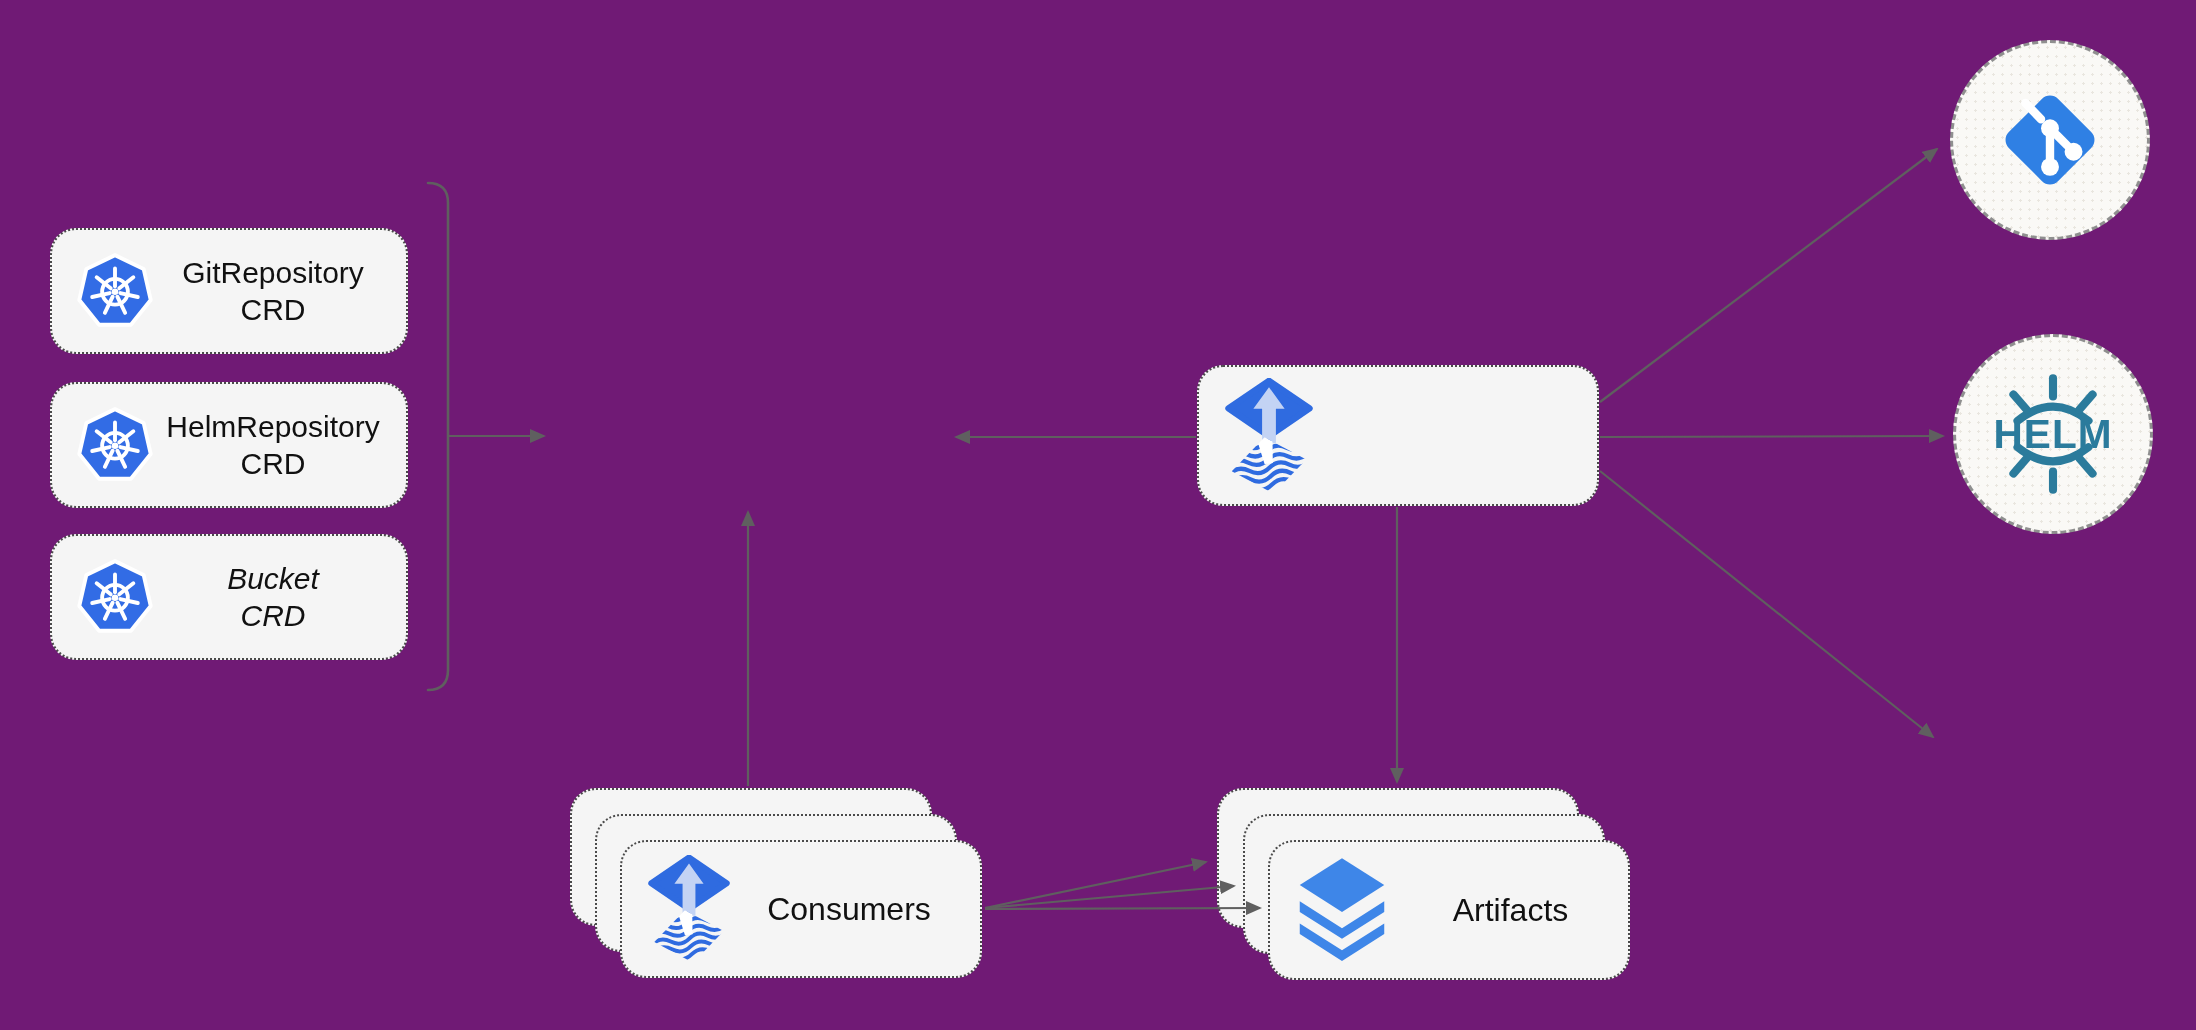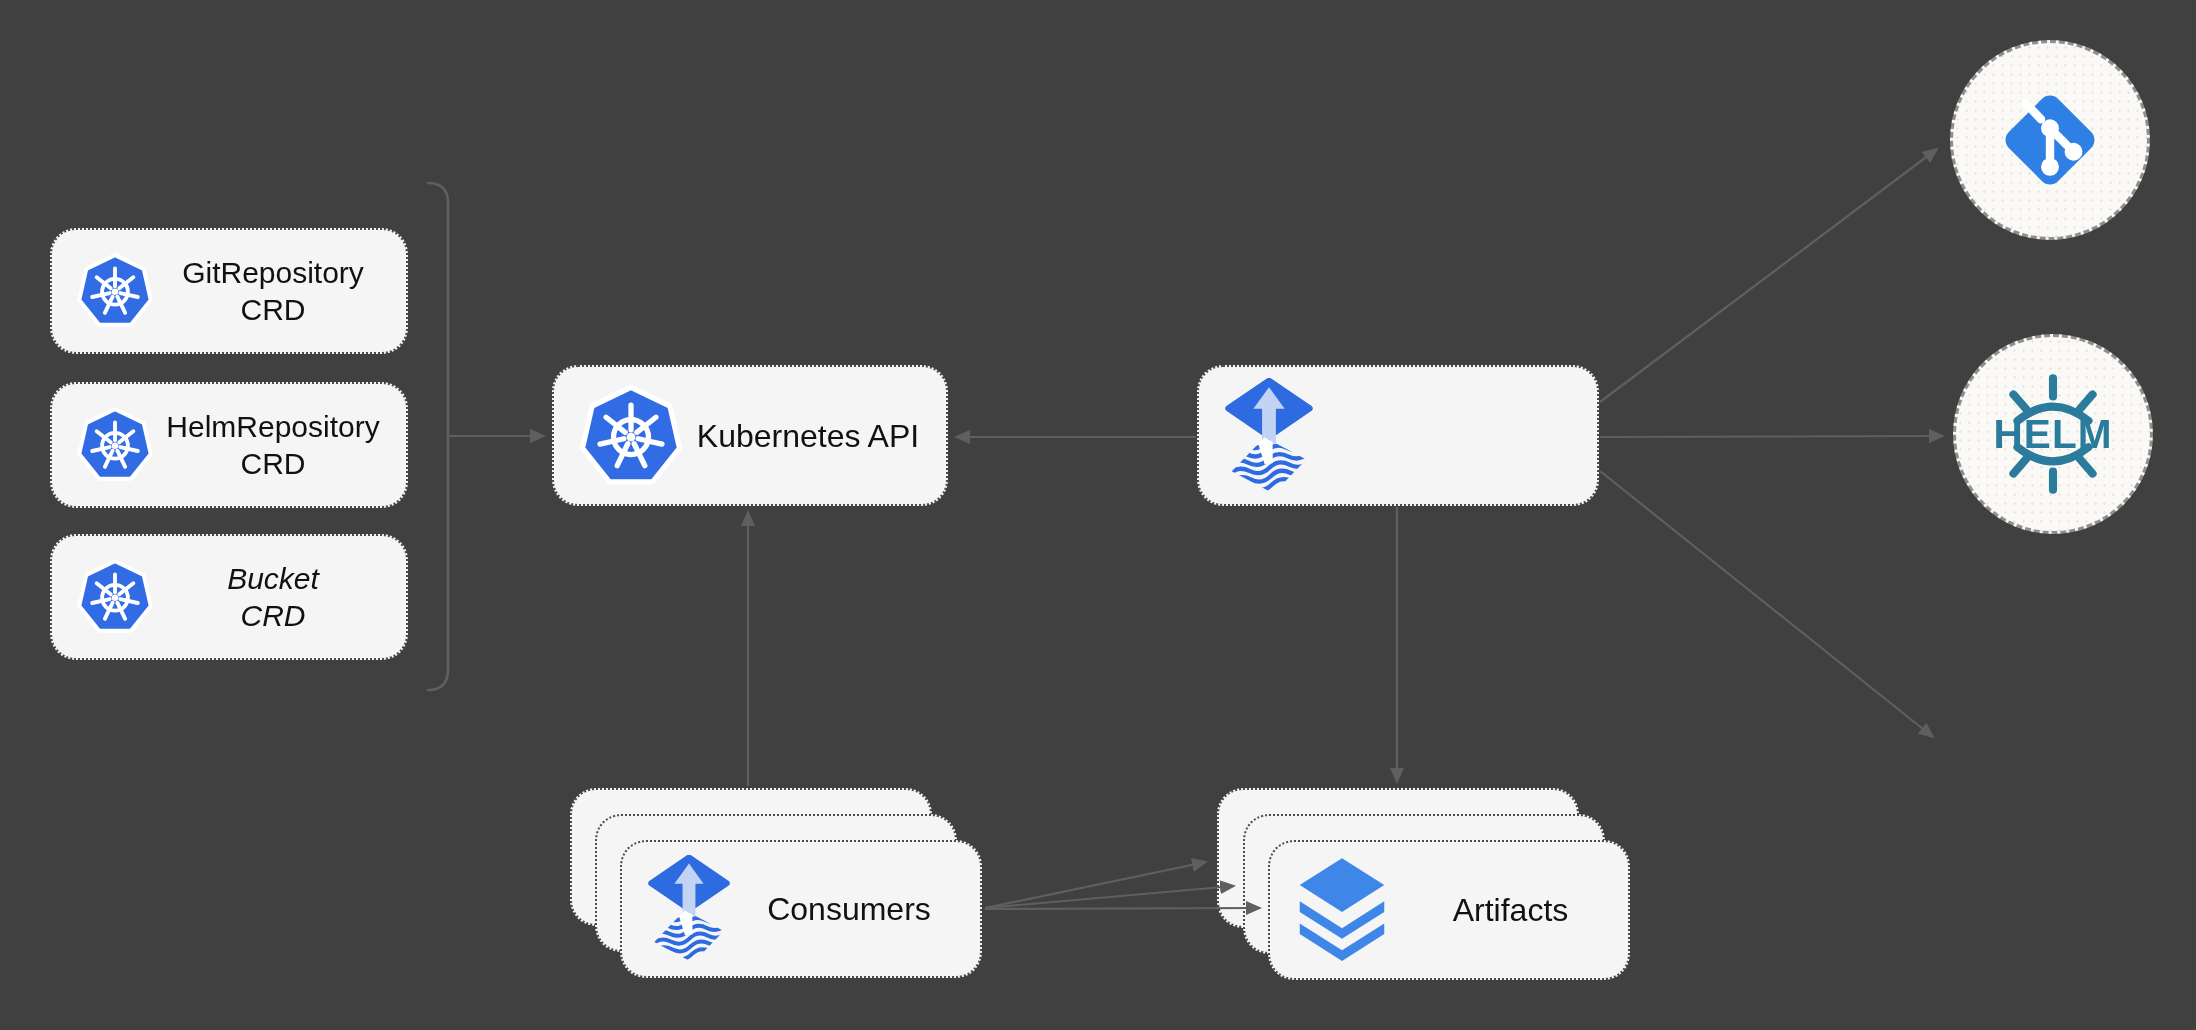--- a/index.html
+++ b/index.html
@@ -1,17 +1,17 @@
 <!DOCTYPE html>
 <html style="--kubernetes-blue: #326ce5; --flux-blue: #2f6be0; --flux-arrow-light: #c3d3f4; --layers-blue: #3e86e8; --git-blue: #2f80e4; --helm-teal: #2b7b9c; --s3-red: #e0523f; --s3-dark: #7a2b22; --node-fill: #f5f5f5; --node-border: #4a4a4a; --circle-fill: #faf9f6; --circle-border: #8f8f8f; --edge-gray: #5f5f5f; --label-color: #111111;"><head>
 <meta charset="utf-8">
 <style>
   html,body{margin:0;padding:0;background:#ffffff;}
   body{width:2196px;height:1030px;overflow:hidden;font-family:"Liberation Sans",sans-serif;}
-  .canvas{position:relative;width:2196px;height:1030px;background:#404040;}
+  .canvas{position:relative;width:2196px;height:1030px;background:#701a75;}
 
   
   .node{
     position:absolute;
     background:var(--node-fill,#f5f5f5);
     border:2px dotted var(--node-border,#4a4a4a);
     border-radius:26px;
     box-sizing:border-box;
     display:flex;align-items:center;
     padding:0 14px 0 24px;
@@ -131,28 +131,20 @@
   <div class="node" style="left:50px;top:534px;width:358px;height:126px;font-style:italic;">
     <span class="icon-wrap">
         <svg width="78" height="78">
           <use href="#sym-k8s"></use>
         </svg>
       </span>
     <div class="label">Bucket
 CRD</div>
   </div>
 
-  <div class="node" style="left:552px;top:365px;width:396px;height:141px;">
-    <span class="icon-wrap">
-        <svg width="106" height="106">
-          <use href="#sym-k8s"></use>
-        </svg>
-      </span>
-    <div class="label lg">Kubernetes API</div>
-  </div>
 
   <div class="node" style="left:1197px;top:365px;width:402px;height:141px;">
     <span class="icon-wrap">
         <svg width="92" height="116">
           <use href="#sym-flux"></use>
         </svg>
       </span>
   </div>
 
   <div class="node ghost" style="left:570px;top:788px;width:362px;height:138px;"></div>

